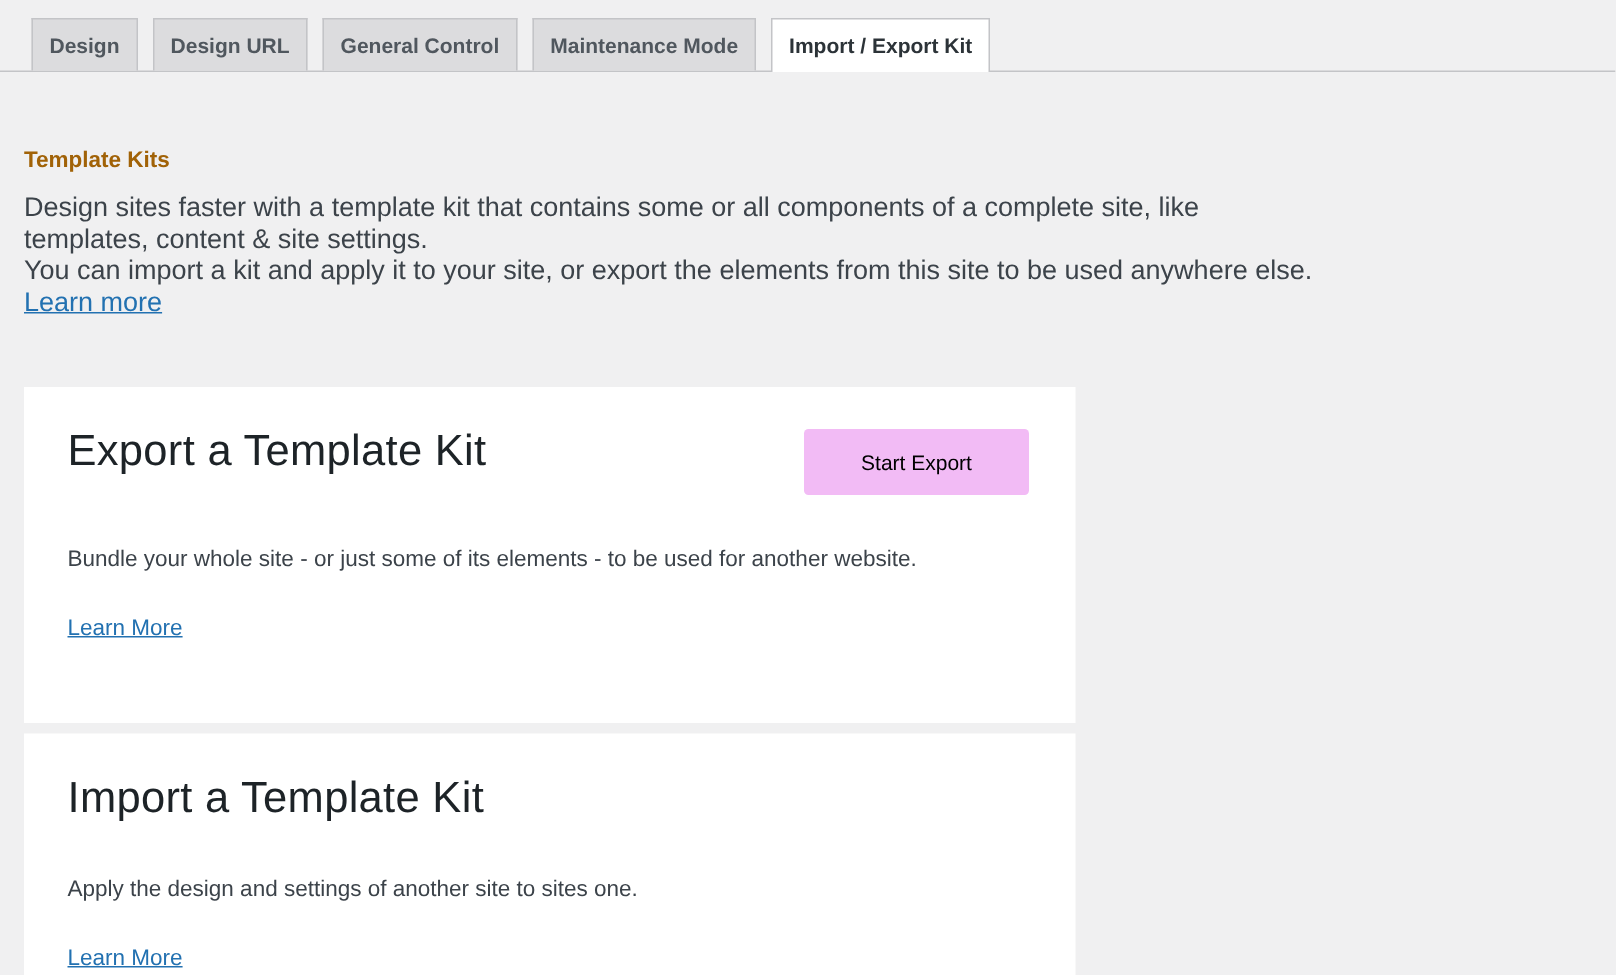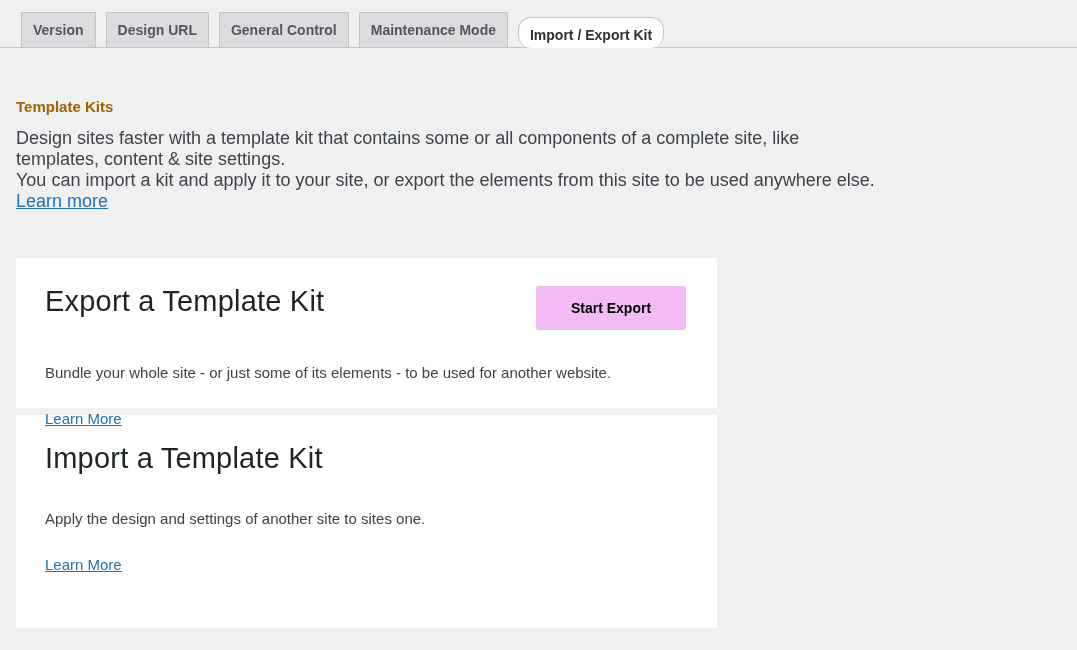--- a/index.html
+++ b/index.html
@@ -29,22 +29,21 @@
     line-height: 18px;
     color: #50575e;
     text-decoration: none;
     cursor: pointer;
     white-space: nowrap;
   }
   .tab.active {
     background: #ffffff;
     color: #2c3338;
     margin-bottom: -1px;
-    padding-bottom: 4px;
-    border-radius: 13px;
+    padding-bottom: 9px;
   }
 
   
   .content { padding-left: 16px; }
   .section-title {
     margin-top: 50px;
     font-size: 15px;
     font-weight: 700;
     color: #a16207;
   }
@@ -62,21 +61,21 @@
   }
 
   
   .card {
     width: 701px;
     background: #ffffff;
     margin-top: 46px;
     padding: 26px 31px 0 29px;
   }
   .card + .card { margin-top: 7px; }
-  .card-1 { height: 150px; }
+  .card-1 { height: 224px; }
   .card-2 { height: 213px; }
   .card-header {
     display: flex;
     justify-content: space-between;
     align-items: flex-start;
   }
   .card-title {
     font-size: 29px;
     font-weight: 400;
     line-height: 35px;
@@ -89,42 +88,42 @@
     justify-content: center;
     min-width: 150px;
     height: 44px;
     margin-top: 2px;
     border: none;
     border-radius: 3px;
     background: #f2bbf5;
     color: #000000;
     font-family: inherit;
     font-size: 14px;
-    font-weight: 700;
+    font-weight: 400;
     cursor: pointer;
     padding: 0 18px;
   }
   .card-desc {
     margin-top: 33px;
     font-size: 15px;
     line-height: 20px;
     color: #3c434a;
   }
   .card-link {
     display: inline-block;
     margin-top: 26px;
     font-size: 15px;
     line-height: 20px;
   }
 </style>
 </head>
 <body>
 
 <nav class="tabs-bar">
-  <a class="tab">Version</a>
+  <a class="tab">Design</a>
   <a class="tab">Design URL</a>
   <a class="tab">General Control</a>
   <a class="tab">Maintenance Mode</a>
   <a class="tab active">Import / Export Kit</a>
 </nav>
 
 <main class="content">
 
   <h2 class="section-title">Template Kits</h2>
 

